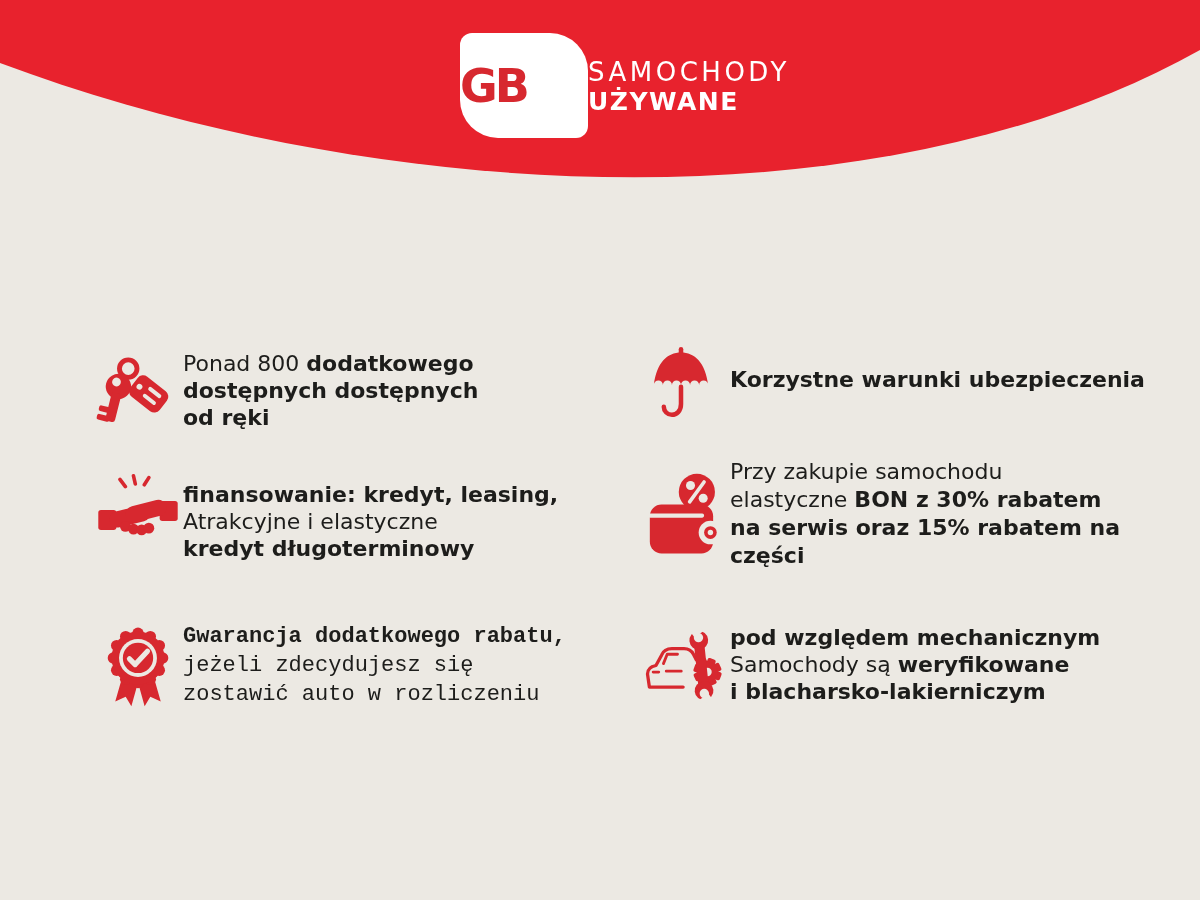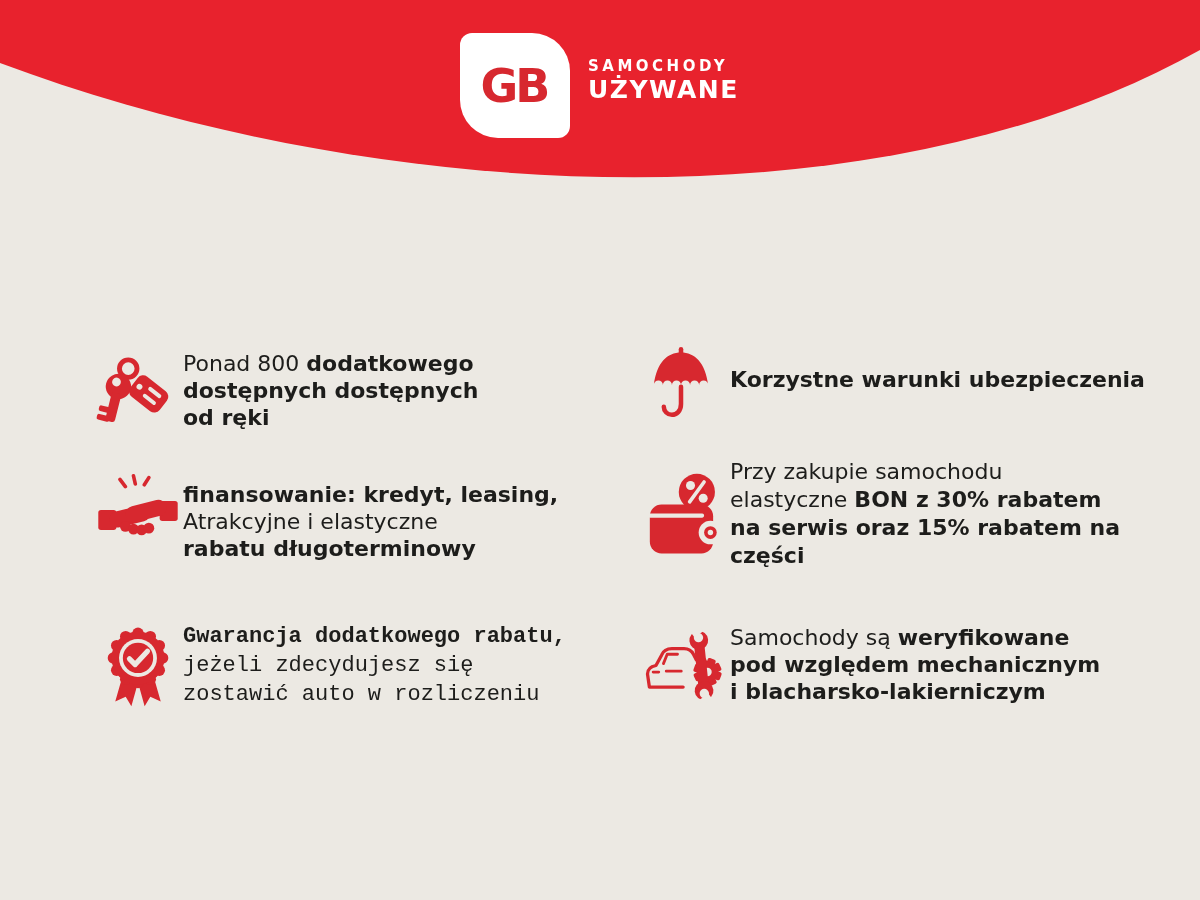--- a/index.html
+++ b/index.html
@@ -14,31 +14,31 @@
   body{
     position:relative;
     background:var(--background);
     overflow:hidden;
     font-family:"DejaVu Sans","Liberation Sans",sans-serif;
     color:var(--text);
   }
   .hdr{position:absolute;top:0;left:0;display:block;}
   .hdr path{fill:var(--header-red);}
   .logo-card{
-    position:absolute;left:460px;top:33px;width:110px;height:105px;
+    position:absolute;left:460px;top:33px;width:128px;height:105px;
     background:var(--card-white);
     border-radius:12px 38px 12px 38px;
-    display:flex;align-items:center;justify-content:center;
+    display:flex;align-items:center;justify-content:flex-start;
   }
   .logo-gb{
     font-size:46px;font-weight:800;letter-spacing:-3px;
     color:var(--brand-red);padding-right:2px;
   }
   .wordmark{position:absolute;left:588px;top:57px;color:#fff;}
-  .wm1{font-size:15px;font-weight:700;letter-spacing:3.5px;}
+  .wm1{font-size:26px;font-weight:400;letter-spacing:3.5px;}
   .wm2{font-size:25px;font-weight:800;letter-spacing:1.5px;}
 
   .ficon{position:absolute;}
   .ftext{position:absolute;font-size:22px;font-weight:400;}
   .ftext div{white-space:nowrap;}
   .ftext span.b{font-weight:700;}
 
   .lh27 div{line-height:27px;}
   .lh28 div{line-height:28px;}
   .lh29 div{line-height:29px;font-family:Liberation Mono, monospace;}
@@ -95,21 +95,21 @@
     <rect class="if" x="12" y="38" width="46" height="18" rx="9" transform="rotate(-14 35 47)"></rect>
     <rect class="if" x="30" y="32" width="46" height="18" rx="9" transform="rotate(-14 53 41)"></rect>
     <circle class="if" cx="30" cy="58" r="6"></circle>
     <circle class="if" cx="39" cy="61" r="6"></circle>
     <circle class="if" cx="48" cy="62" r="6"></circle>
     <circle class="if" cx="56" cy="60" r="6"></circle>
   </svg>
   <div class="ftext lh27" style="left:183px;top:481px;">
       <div><span class="b">finansowanie: kredyt, leasing,</span></div>
       <div><span>Atrakcyjne i elastyczne</span></div>
-      <div><span class="b">rabatu długoterminowy</span></div>
+      <div><span class="b">kredyt długoterminowy</span></div>
     </div>
 
   <svg class="ficon" style="left:100px;top:620px;" width="76" height="91" viewBox="0 0 80 96">
     <polygon class="if" points="24,58 40,66 33,91 27,81 16,86"></polygon>
     <polygon class="if" points="56,58 40,66 47,91 53,81 64,86"></polygon>
     <g class="if">
       <circle cx="66" cy="40" r="6"></circle>
         <circle cx="62.5" cy="53" r="6"></circle>
         <circle cx="53" cy="62.5" r="6"></circle>
       <circle cx="40" cy="66" r="6"></circle>
@@ -179,18 +179,18 @@
       <rect class="if" x="60" y="12" width="11" height="56" rx="3"></rect>
       <circle class="if" cx="65.5" cy="13" r="10"></circle>
       <circle class="bgf" cx="65.5" cy="10" r="5"></circle>
       <rect class="bgf" x="59" y="0" width="12" height="7" transform="rotate(-30 65 4)"></rect>
       <circle class="if" cx="65.5" cy="67" r="10"></circle>
       <circle class="bgf" cx="65.5" cy="70" r="5"></circle>
       <rect class="bgf" x="60" y="73" width="12" height="7" transform="rotate(-30 66 76)"></rect>
     </g>
   </svg>
   <div class="ftext lh27" style="left:730px;top:624px;">
+      <div><span class="b">pod względem mechanicznym</span></div>
       <div><span>Samochody są </span><span class="b">weryfikowane</span></div>
-      <div><span class="b">pod względem mechanicznym</span></div>
       <div><span class="b">i blacharsko-lakierniczym</span></div>
     </div>
 
 </div>
 
 </body></html>

